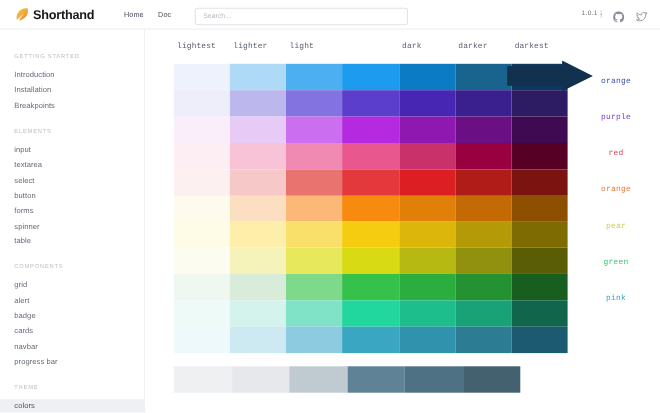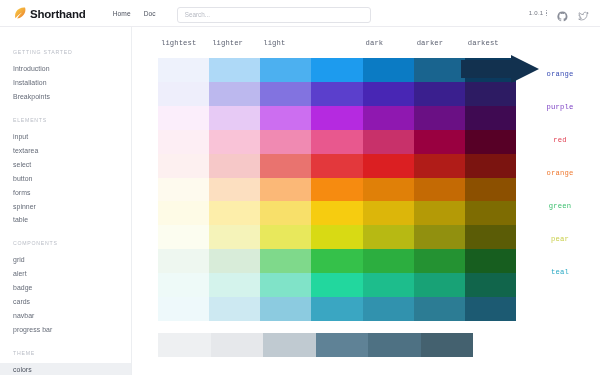--- a/index.html
+++ b/index.html
@@ -301,23 +301,23 @@
       <div class="sw" style="background: rgb(49, 146, 174);"></div>
       <div class="sw" style="background: rgb(44, 124, 148);"></div>
       <div class="sw" style="background: rgb(28, 90, 114);"></div>
     </div>
 
   <div class="row-labels" id="row-labels">
       <div class="row-label" style="color: rgb(59, 79, 181);">orange</div>
       <div class="row-label" style="color: rgb(123, 63, 196);">purple</div>
       <div class="row-label" style="color: rgb(225, 59, 78);">red</div>
       <div class="row-label" style="color: rgb(239, 123, 51);">orange</div>
+      <div class="row-label" style="color: rgb(201, 207, 74);">pear</div>
       <div class="row-label" style="color: rgb(59, 191, 110);">green</div>
-      <div class="row-label" style="color: rgb(201, 207, 74);">pear</div>
-      <div class="row-label" style="color: rgb(42, 169, 196);">teal</div>
+      <div class="row-label" style="color: rgb(42, 169, 196);">pink</div>
       <div class="row-label" style="color: rgb(42, 169, 196);"></div>
     </div>
 
   <div class="gray-strip" id="gray-strip">
       <div class="sw" style="background: rgb(238, 240, 242);"></div>
       <div class="sw" style="background: rgb(230, 232, 235);"></div>
       <div class="sw" style="background: rgb(192, 202, 209);"></div>
       <div class="sw" style="background: rgb(95, 130, 150);"></div>
       <div class="sw" style="background: rgb(78, 113, 131);"></div>
       <div class="sw" style="background: rgb(68, 97, 111);"></div>

